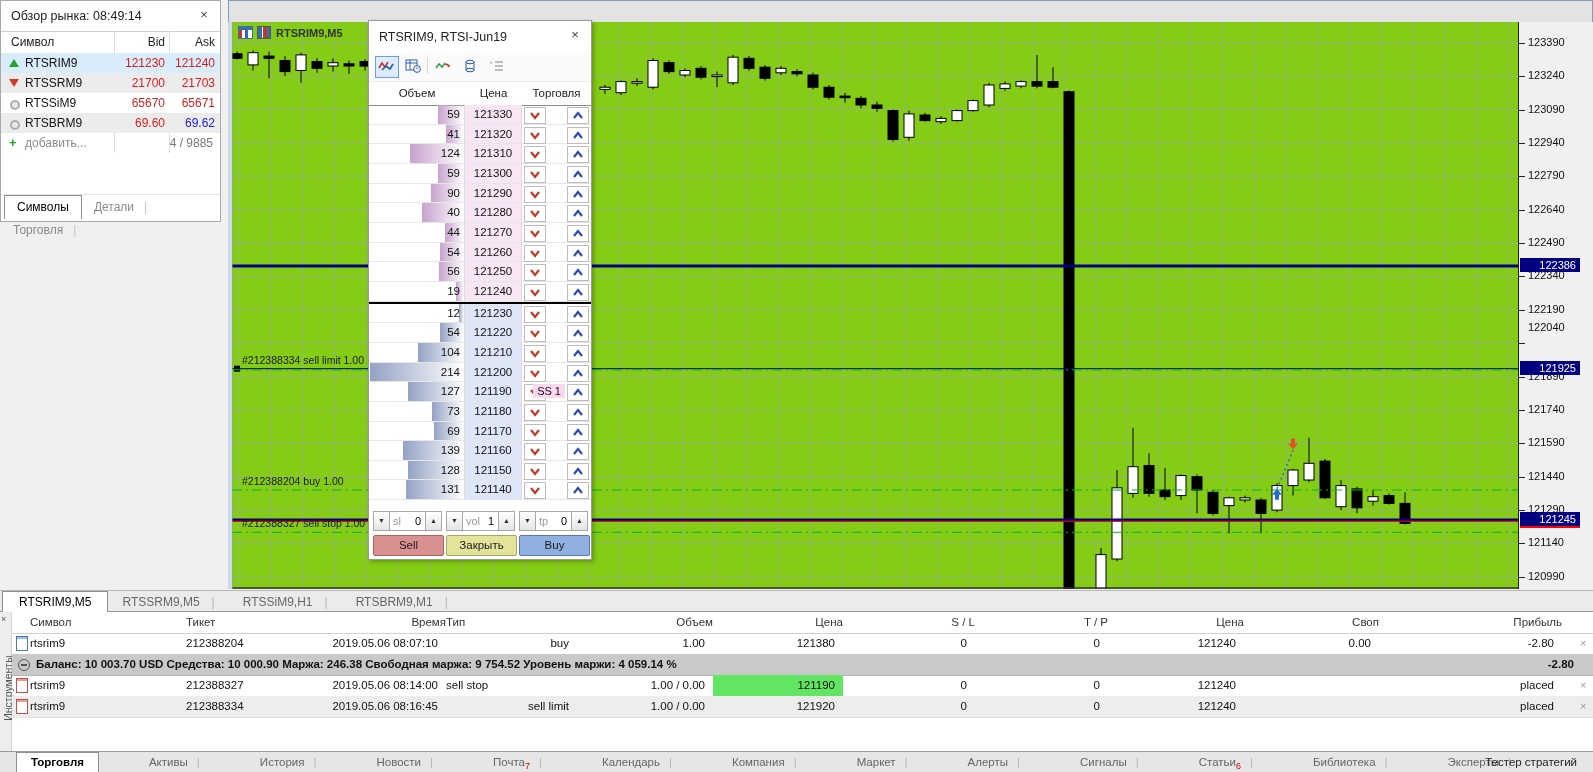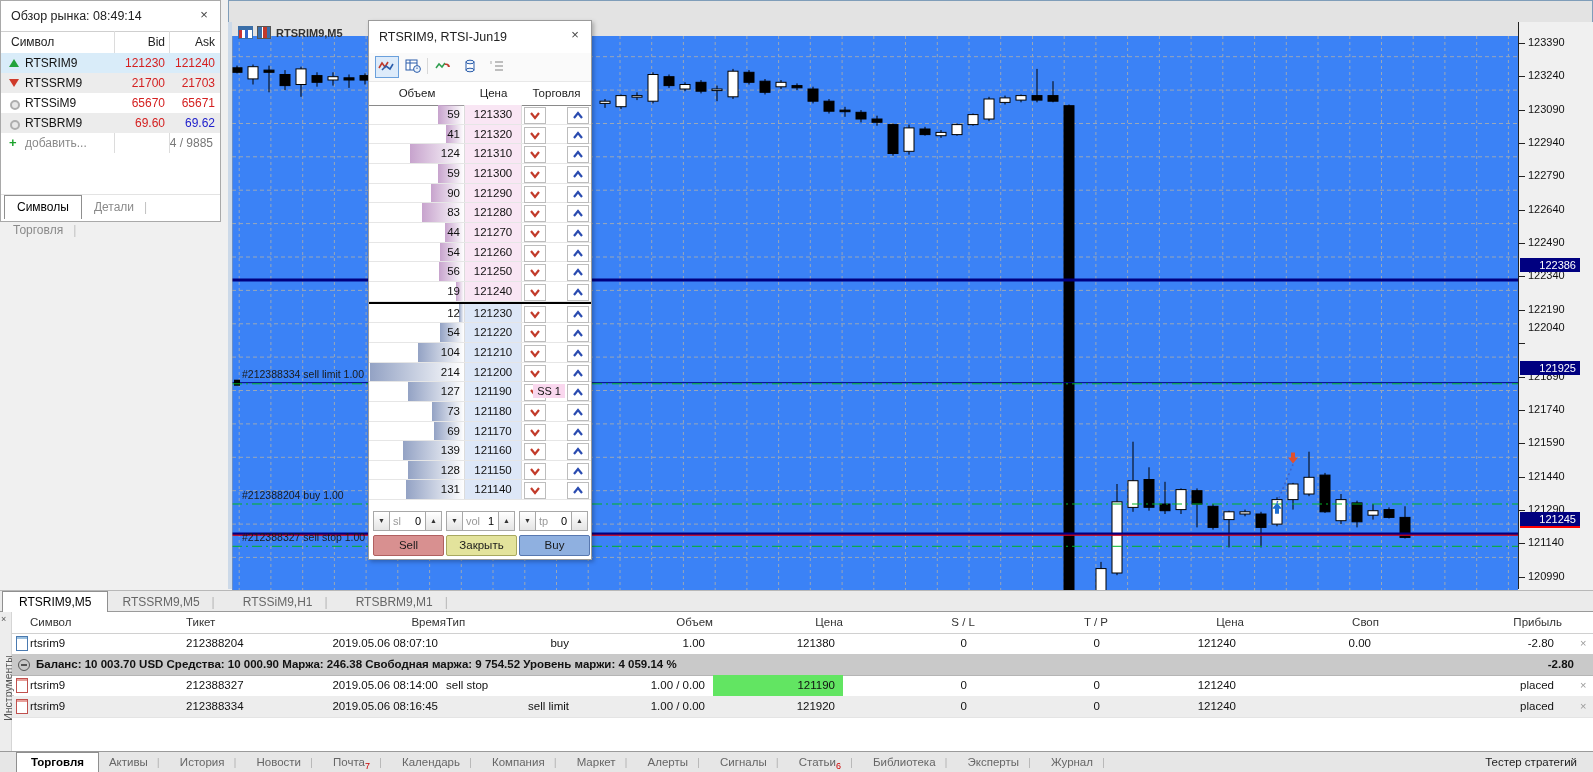--- a/index.html
+++ b/index.html
@@ -39,21 +39,21 @@
   .ct-icon::after{content:"";position:absolute;left:2px;top:7px;width:10px;height:4px;
      background:linear-gradient(135deg,transparent 40%,#e07820 40%,#e07820 60%,transparent 60%);}
   .win-btns{position:absolute;right:5px;top:3px;height:17px;}
   .wb{display:inline-block;width:25px;height:16px;border:1px solid #7a8aa0;border-radius:3px;
       background:linear-gradient(#fdfdfd,#d8dee8);vertical-align:top;position:relative;margin-left:2px;}
   .wb.min::after{content:"";position:absolute;left:7px;bottom:4px;width:10px;height:2px;background:#333;}
   .wb.rest::after{content:"";position:absolute;left:8px;top:4px;width:7px;height:6px;border:1.5px solid #333;}
   .wb.close{width:38px;background:linear-gradient(#e88a73,#c33a23);border-color:#8a2a1a;color:#fff;
       font-size:12px;text-align:center;line-height:15px;font-weight:bold;}
   .frame-strip{left:228px;top:22px;width:4px;height:567px;background:#ccd9e8;}
-  .plot{left:232px;top:36px;width:1286px;height:567px;background:#3b82f6;}
+  .plot{left:232px;top:22px;width:1286px;height:567px;background:#84cc16;}
   .plot svg{display:block;}
   .plot-label{position:absolute;left:238px;top:26px;height:14px;font-size:11px;font-weight:bold;color:#333;}
   .pl-ic1{display:inline-block;width:13px;height:11px;border:1px solid #3a6ea8;background:#fff;vertical-align:-2px;
       background-image:linear-gradient(#3a6ea8 3px,transparent 3px),linear-gradient(90deg,#c33 3px,#fff 3px,#fff 6px,#36c 6px,#36c 9px,#fff 9px);}
   .pl-ic2{display:inline-block;width:12px;height:11px;margin:0 5px 0 4px;vertical-align:-2px;
       background:linear-gradient(90deg,#3a6ea8 4px,#fff 4px,#fff 5px,#c0392b 5px,#c0392b 9px,#3a6ea8 9px);border:1px solid #555;}
   .axis{left:1518px;top:22px;width:75px;height:567px;background:#f0f0f0;border-left:1px solid #222;box-sizing:border-box;}
   .tick-label{position:absolute;left:9px;font-size:11px;color:#111;}
   .tick-mark{position:absolute;left:0;width:6px;height:1px;background:#222;}
   .price-badge{position:absolute;left:1px;min-width:52px;padding:1px 4px 1px 4px;font-size:11px;color:#fff;text-align:right;}
@@ -110,21 +110,21 @@
   .doc{position:absolute;left:4px;top:3px;width:10px;height:13px;background:#fff;}
   .doc.b{border:1px solid #4a7ab0;box-shadow:inset 0 2px 0 #9cc1e0;}
   .doc.s{border:1px solid #c0504d;box-shadow:inset 0 2px 0 #e8a09a;}
   .bal-row{position:absolute;left:12px;right:0;height:21px;background:#c9c9c9;border-bottom:1px solid #b5b5b5;font-size:11.5px;font-weight:bold;color:#111;}
   .bal-ic{position:absolute;left:6px;top:5px;width:10px;height:10px;border:1px solid #555;border-radius:50%;}
   .bal-ic::after{content:"";position:absolute;left:2px;top:4px;width:6px;height:1.5px;background:#555;}
   .bal-text{position:absolute;left:24px;top:4px;}
   .bal-profit{position:absolute;left:1379px;width:183px;top:4px;text-align:right;}
   
   .bottom-bar{left:0;top:751px;width:1593px;height:21px;background:#e6e6e6;border-top:1px solid #9a9a9a;box-sizing:border-box;font-size:11.5px;}
-  .btab{position:relative;display:inline-block;padding:3px 10px 4px 10px;color:#666;}
+  .btab{position:relative;display:inline-block;padding:3px 10px 4px 10px;color:#666;margin-left:40px;}
   .btab.active{background:#fff;border:1px solid #8f8f8f;border-bottom:none;color:#000;font-weight:bold;margin-left:16px;padding:3px 14px 5px 14px;}
   .btab .pipe{color:#b5b5b5;margin-left:9px;}
   .btab sub{color:#cc0000;font-size:9px;}
   .tester{position:absolute;right:16px;top:4px;color:#222;}
   .red{color:#d42020;} .blue{color:#2020cc;}
 </style>
 </head>
 <body>
 
 <div class="abs chart-titlebar">
@@ -544,21 +544,21 @@
               <path d="M2 2 L6 7 L10 2" fill="none" stroke="#c23b2a" stroke-width="2.2"></path>
             </svg></span>
           <span class="chev" style="right: 2px;"><svg width="12" height="9" viewBox="0 0 12 9">
               <path d="M2 7 L6 2 L10 7" fill="none" stroke="#2a4bb0" stroke-width="2.2"></path>
             </svg></span>
         </div>
       </div>
       <div class="dom-row">
         <div class="dr-vol">
           <div class="dr-bar" style="width: 42px; background: linear-gradient(to right, rgb(199, 163, 205), rgba(255, 255, 255, 0.15));"></div>
-          <span class="dr-voltext">83</span>
+          <span class="dr-voltext">40</span>
         </div>
         <div class="dr-price" style="background: rgb(249, 230, 244);">121280</div>
         <div class="dr-trade">
           <span class="chev" style="left: 2px;"><svg width="12" height="9" viewBox="0 0 12 9">
               <path d="M2 2 L6 7 L10 2" fill="none" stroke="#c23b2a" stroke-width="2.2"></path>
             </svg></span>
           <span class="chev" style="right: 2px;"><svg width="12" height="9" viewBox="0 0 12 9">
               <path d="M2 7 L6 2 L10 7" fill="none" stroke="#2a4bb0" stroke-width="2.2"></path>
             </svg></span>
         </div>

